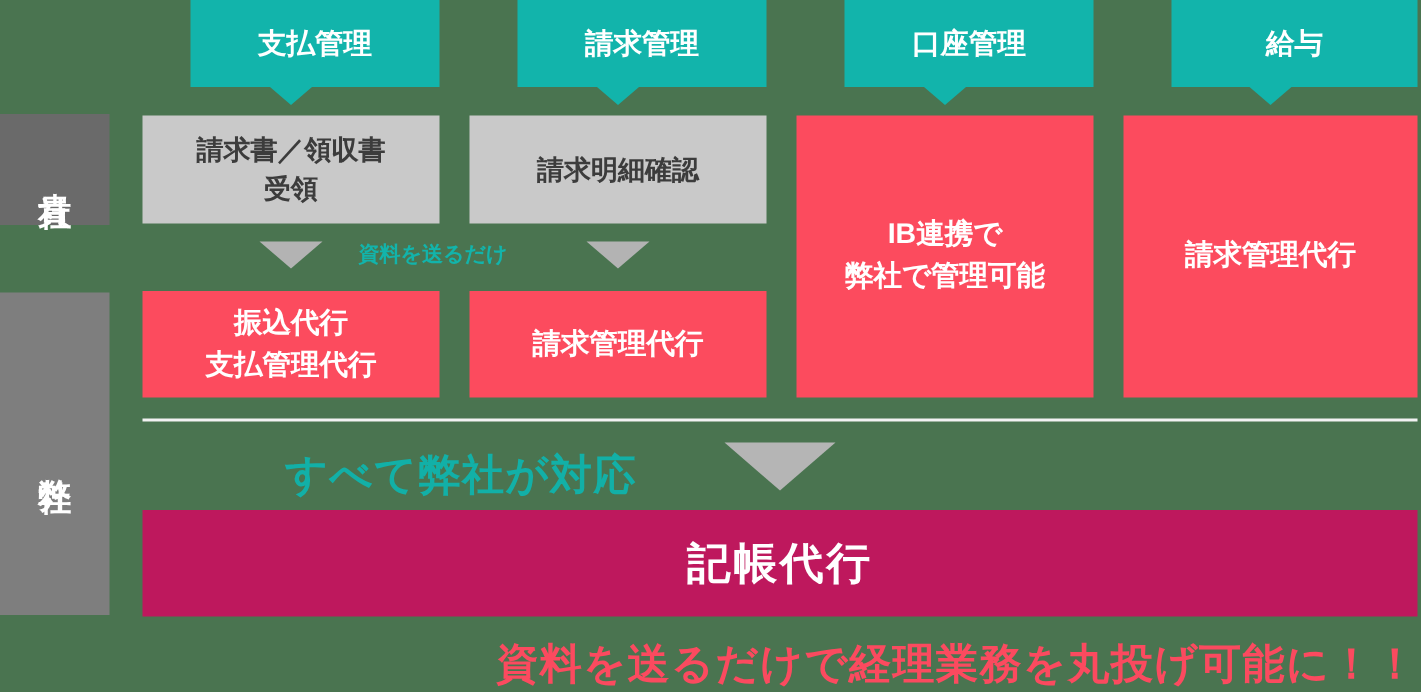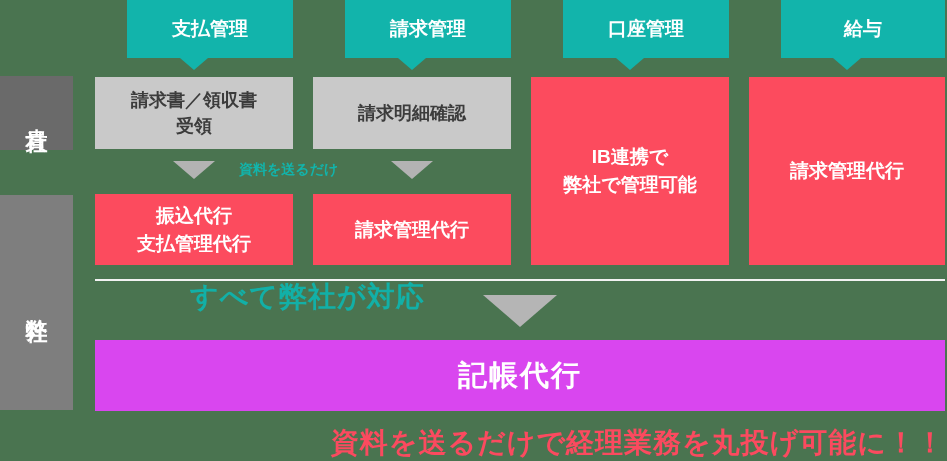--- a/index.html
+++ b/index.html
@@ -52,32 +52,32 @@
     border-top:18px solid #b3b3b3;
   }
   .note-send{
     position:absolute;left:239px;top:161px;
     color:#12b4ab;font-weight:bold;font-size:14px;white-space:nowrap;
   }
   .divider{
     position:absolute;left:95px;top:279px;width:850px;height:2px;background:#f2f2f2;
   }
   .note-all{
-    position:absolute;left:190px;top:278px;
+    position:absolute;left:190px;top:298px;
     color:#12b0a7;font-weight:bold;font-size:28px;white-space:nowrap;letter-spacing:1px;
   }
   .big-arrow{
     position:absolute;left:483px;top:295px;
     width:0;height:0;
     border-left:37px solid transparent;border-right:37px solid transparent;
     border-top:32px solid #b5b5b5;
   }
   .bookkeeping{
     position:absolute;left:95px;top:340px;width:850px;height:71px;
-    background:#d946ef;color:#fff;font-weight:bold;font-size:29px;
+    background:#be185d;color:#fff;font-weight:bold;font-size:29px;
     display:flex;align-items:center;justify-content:center;letter-spacing:2px;
   }
   .caption{
     position:absolute;left:95px;top:424px;width:850px;
     text-align:right;color:#fb4a5f;font-weight:bold;font-size:28px;
     white-space:nowrap;letter-spacing:1px;
   }
 </style>
 </head>
 <body>

